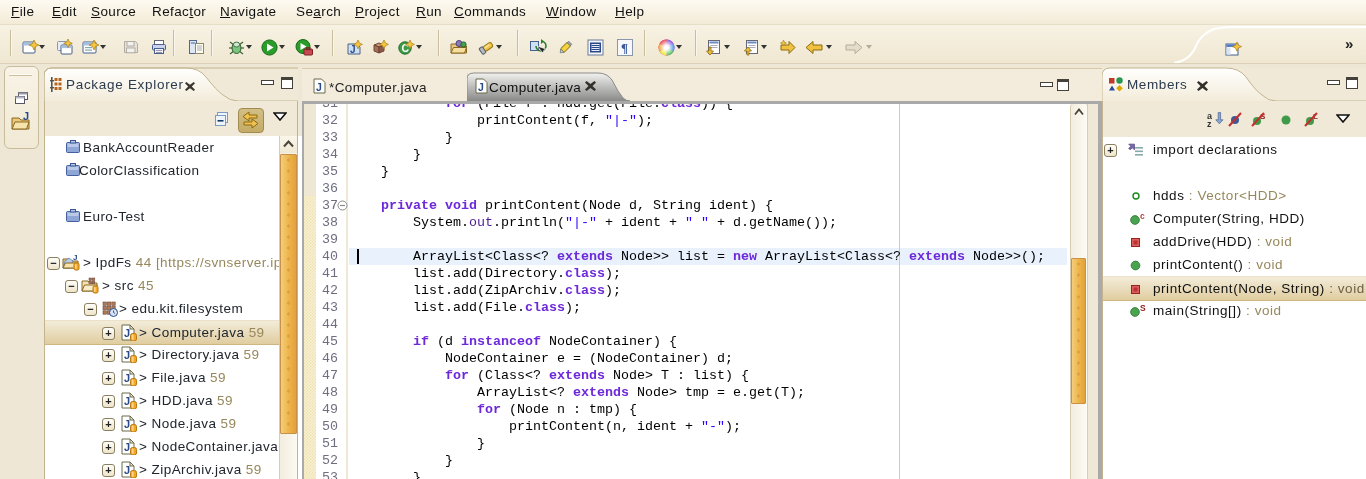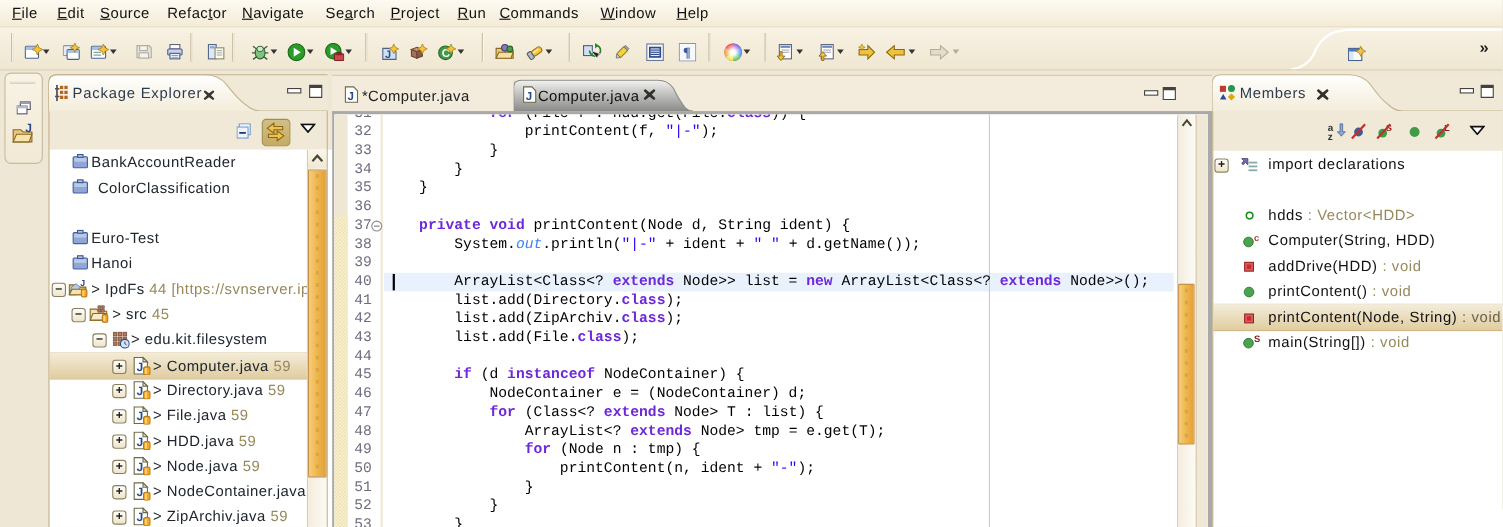--- a/index.html
+++ b/index.html
@@ -11,21 +11,21 @@
 .exp{position:absolute;width:11px;height:11px;border:1px solid #8a7f60;border-radius:3px;background:linear-gradient(#fffef9,#ede4ca);font:bold 11px "Liberation Sans";color:#222;text-align:center;line-height:10px}
 .trow{position:absolute;left:0;width:100%;height:23px}
 #pkgtree .trow{width:234px;overflow:hidden}
 #memtree .ttext{letter-spacing:0.55px}
 .ttext{position:absolute;top:4px;font-size:13.5px;letter-spacing:0.45px;color:#20262e;white-space:pre}
 .dec{color:#97885c}
 .sel{background:linear-gradient(#f3ecd9,#e0cda0);border-top:1px solid #ece2ca;border-bottom:1px solid #cdb67f}
 pre{margin:0;font-family:"Liberation Mono",monospace;font-size:13.33px;line-height:17px}
 .k{color:#6d28d9;font-weight:bold}
 .s{color:#2a00ff}
-.fld{color:#3b82f6;font-style:italic}
+.fld{color:#4c1d95;}
 </style></head><body>
 
 <div class="ab" id="menubar" style="left:0;top:0;width:1366px;height:24px;background:linear-gradient(#fdfaf1,#f3ebd7);border-bottom:1px solid #e6ddc7">
 <span class="mi" style="left:11px"><u>F</u>ile</span>
 <span class="mi" style="left:52px"><u>E</u>dit</span>
 <span class="mi" style="left:91px"><u>S</u>ource</span>
 <span class="mi" style="left:152px">Refac<u>t</u>or</span>
 <span class="mi" style="left:220px"><u>N</u>avigate</span>
 <span class="mi" style="left:296px">Se<u>a</u>rch</span>
 <span class="mi" style="left:355px"><u>P</u>roject</span>
@@ -327,37 +327,29 @@
           <rect x="5.5" y="1.5" width="5" height="2.5" fill="#b8c6e0" stroke="#3a5694"></rect>
         </svg>
         <span class="ttext" style="left:38px">BankAccountReader</span>
       </div>
     <div class="trow" style="top:23px">
         <svg class="ab" style="left:20px;top:3px" width="16" height="16">
           <rect x="1.5" y="3.5" width="13" height="10" rx="1" fill="#8fa7d6" stroke="#44609e"></rect>
           <rect x="2.5" y="4.5" width="11" height="3.5" fill="#bac9e7"></rect>
           <rect x="5.5" y="1.5" width="5" height="2.5" fill="#b8c6e0" stroke="#3a5694"></rect>
         </svg>
-        <span class="ttext" style="left:44px">ColorClassification</span>
+        <span class="ttext" style="left:34px">ColorClassification</span>
       </div>
     <div class="trow" style="top:69px">
         <svg class="ab" style="left:20px;top:3px" width="16" height="16">
           <rect x="1.5" y="3.5" width="13" height="10" rx="1" fill="#8fa7d6" stroke="#44609e"></rect>
           <rect x="2.5" y="4.5" width="11" height="3.5" fill="#bac9e7"></rect>
           <rect x="5.5" y="1.5" width="5" height="2.5" fill="#b8c6e0" stroke="#3a5694"></rect>
         </svg>
         <span class="ttext" style="left:38px">Euro-Test</span>
-      </div>
-    <div class="trow" style="top:92px">
-        <svg class="ab" style="left:20px;top:3px" width="16" height="16">
-          <rect x="1.5" y="3.5" width="13" height="10" rx="1" fill="#8fa7d6" stroke="#44609e"></rect>
-          <rect x="2.5" y="4.5" width="11" height="3.5" fill="#bac9e7"></rect>
-          <rect x="5.5" y="1.5" width="5" height="2.5" fill="#b8c6e0" stroke="#3a5694"></rect>
-        </svg>
-        <span class="ttext" style="left:38px">Hanoi</span>
       </div>
     <div class="trow" style="top:115px">
         <span class="exp" style="left:2px;top:6px">−</span>
         <svg class="ab" style="left:17px;top:3px" width="18" height="18">
           <path d="M1,5 h6 l1.5,2 h7.5 v7 h-15 z" fill="#e8c87c" stroke="#8a6820"></path>
           <path d="M3,7 l4,-3 4,3 -4,7 h-6 z" fill="#b8cce8" stroke="#5577aa" stroke-width=".7"></path>
           <path d="M1,14 l2.5,-5 h12.5 l-2,5 z" fill="#f6e4ac" stroke="#8a6820"></path>
           <text x="11" y="6" font-family="Liberation Sans" font-weight="bold" font-size="8" fill="#2a4a8a">J</text>
           <rect x="12" y="9" width="5" height="7" rx="1.5" fill="#f5a623" stroke="#b97a14"></rect>
           <rect x="13" y="10" width="1.6" height="5" rx="0.8" fill="#ffd58a"></rect>

